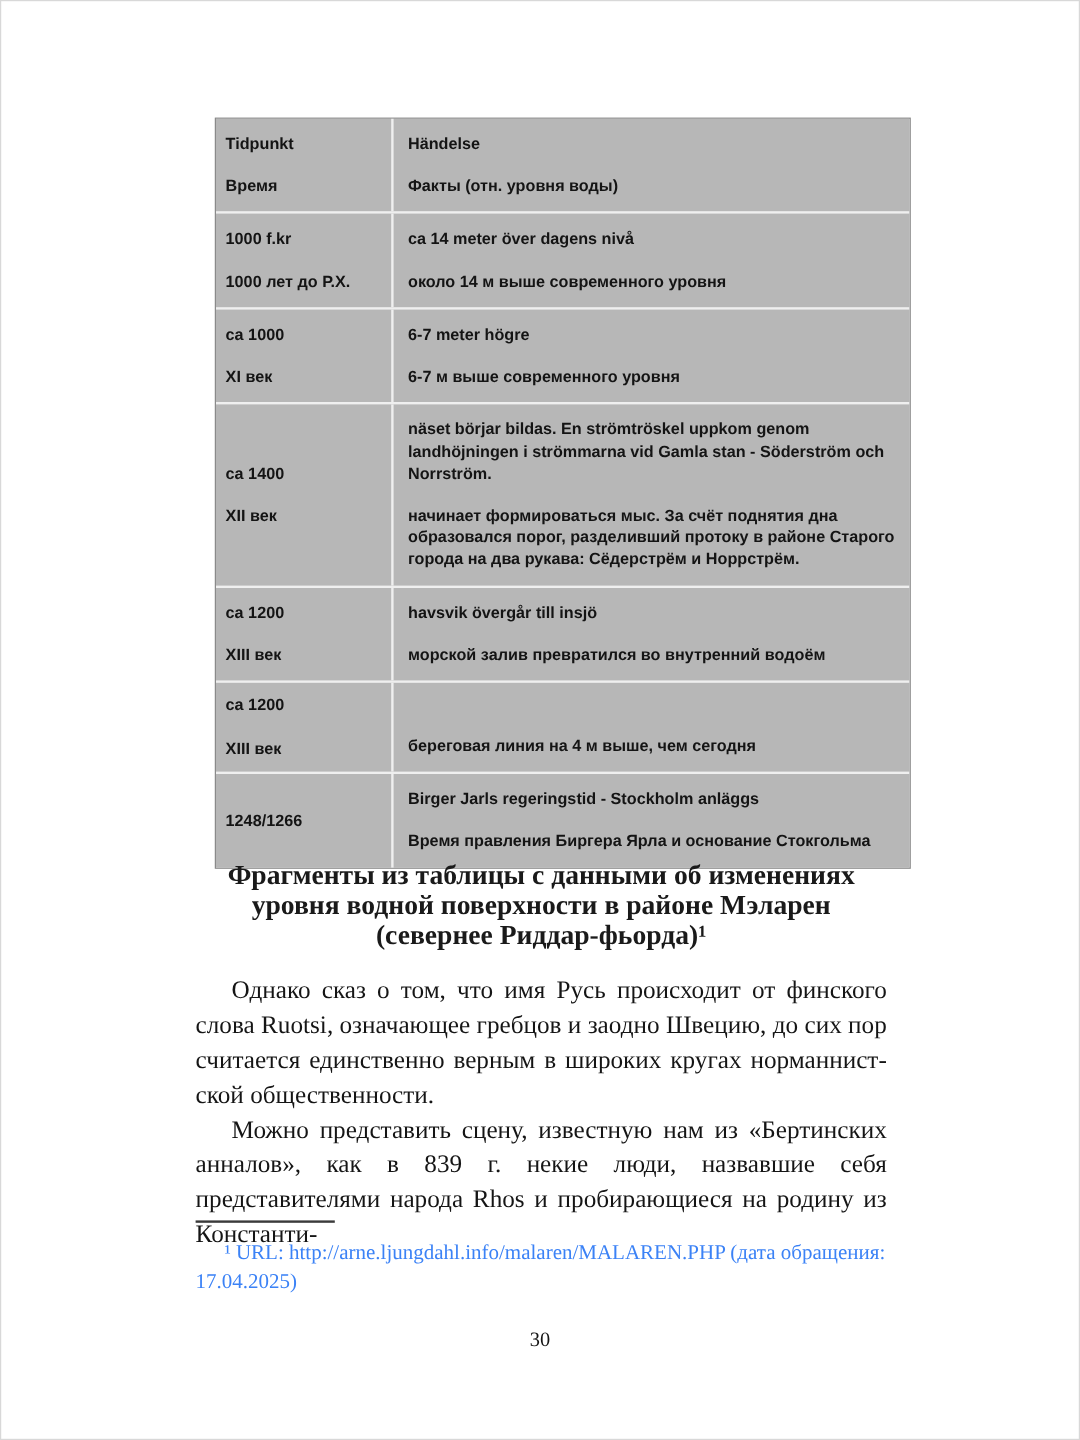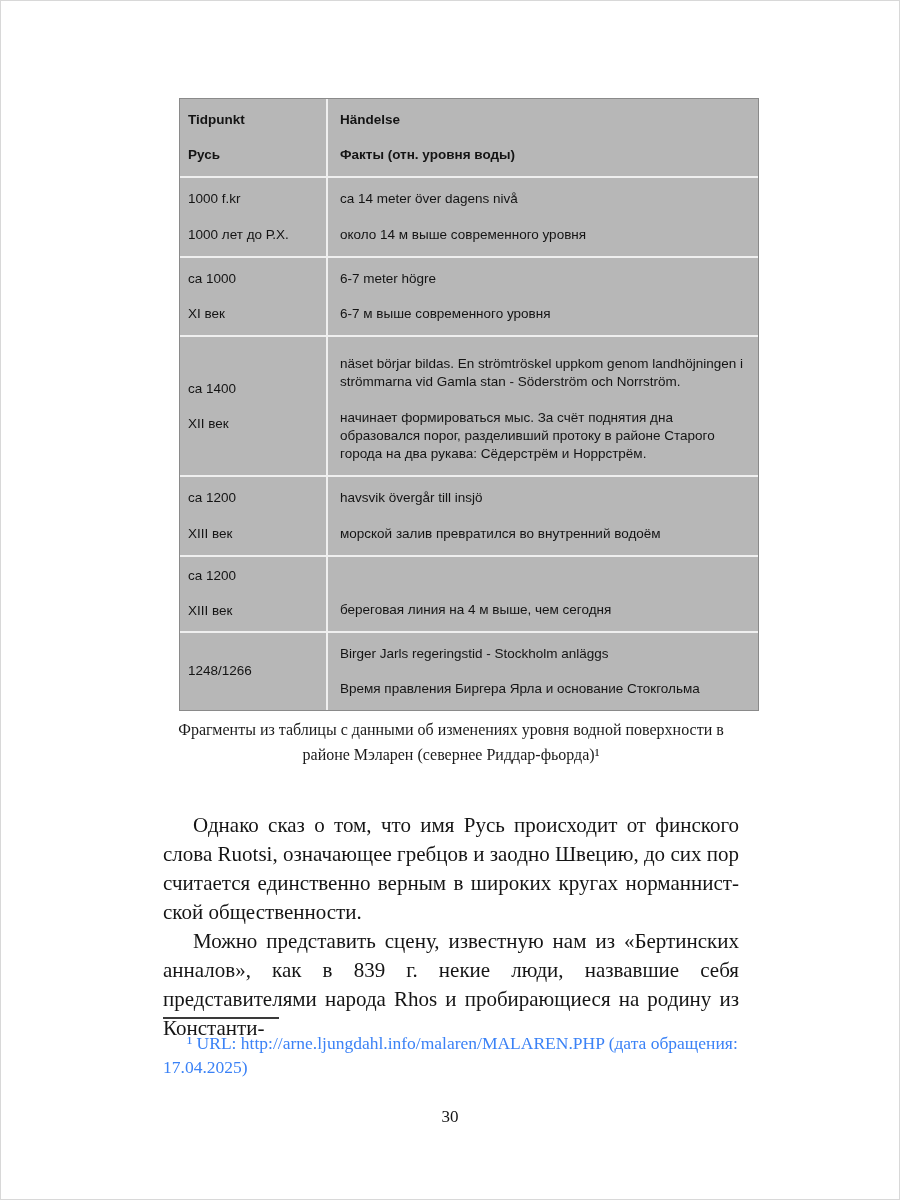--- a/index.html
+++ b/index.html
@@ -52,35 +52,36 @@
     justify-content: center;
   }
   .c2 {
     flex: 1;
     box-sizing: border-box;
     padding: 12px 12px;
     display: flex;
     flex-direction: column;
     justify-content: flex-end;
   }
-  .t-row p { margin: 0; }
+  .t-row p { margin: 0; font-weight: bold; }
   .t-row p.sv { margin-bottom: 17px; }
   .t-row p:last-child { margin-bottom: 0; }
   .t-header p { font-weight: bold; }
 
   
   .caption {
     position: absolute;
     left: 162px;
     top: 716px;
     width: 576px;
     text-align: center;
-    font-size: 16px;
+    font-size: 23px;
     line-height: 25px;
     color: #1a1a1a;
+    font-weight: bold;
   }
 
   
   .body-text {
     position: absolute;
     left: 162px;
     top: 810px;
     width: 576px;
     font-size: 21px;
     line-height: 29px;
@@ -124,21 +125,21 @@
 </head>
 <body>
 
 <div class="page">
 
   <div class="table-wrap">
 
     <div class="t-row t-header">
       <div class="c1">
         <p class="sv">Tidpunkt</p>
-        <p class="ru">Русь</p>
+        <p class="ru">Время</p>
       </div>
       <div class="c2">
         <p class="sv">Händelse</p>
         <p class="ru">Факты (отн. уровня воды)</p>
       </div>
     </div>
 
     <div class="t-row">
       <div class="c1">
         <p class="sv">1000 f.kr</p>

